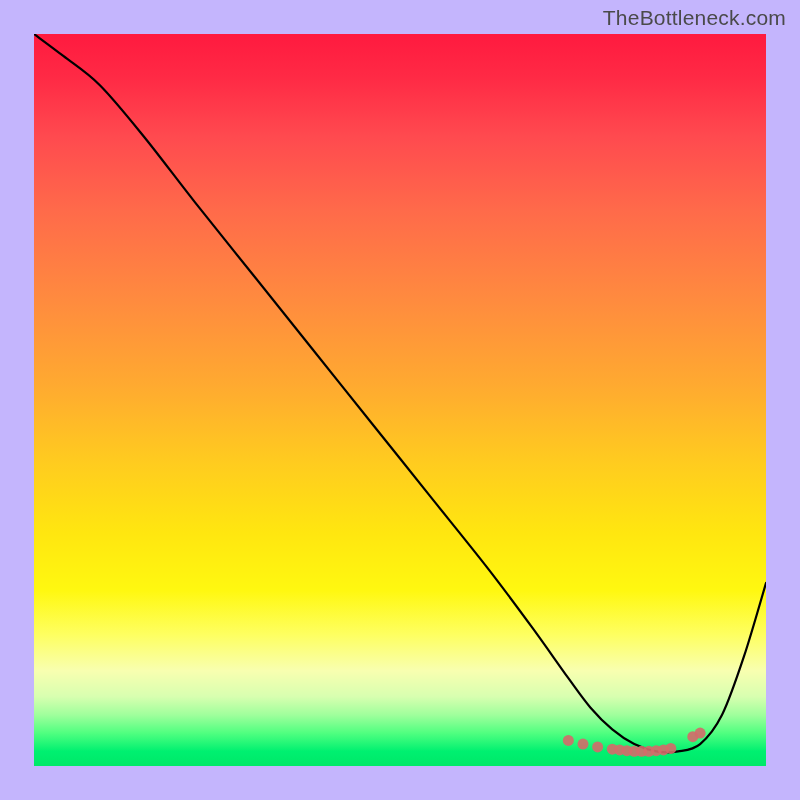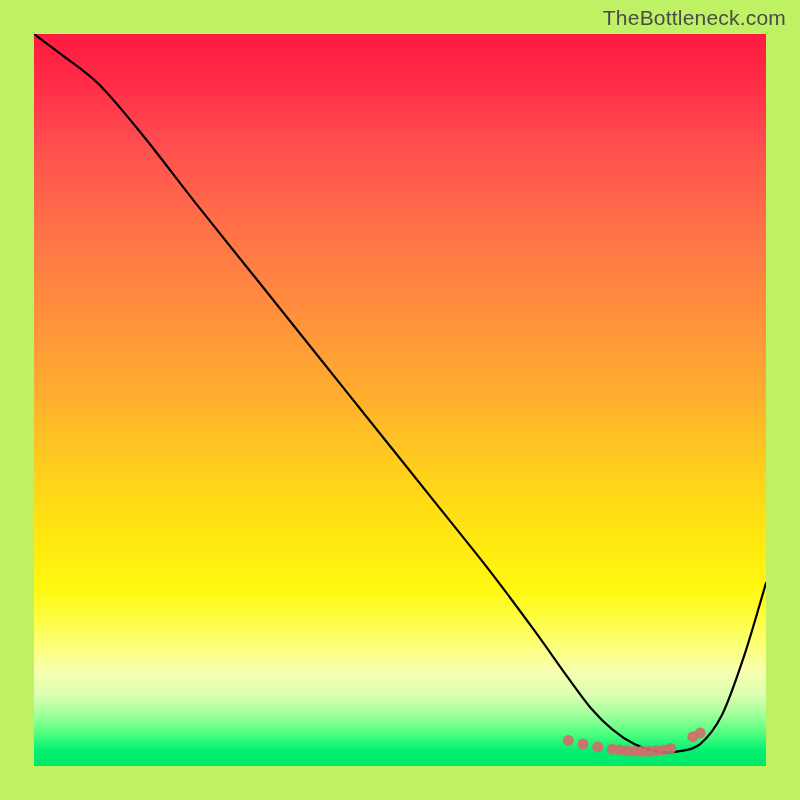--- a/index.html
+++ b/index.html
@@ -1,21 +1,21 @@
 <!DOCTYPE html>
 <html><head>
 <meta charset="utf-8">
 <style>
   * { margin: 0; padding: 0; box-sizing: border-box; }
   html, body { width: 800px; height: 800px; background: #000; overflow: hidden; }
   .frame {
     position: relative;
     width: 800px;
     height: 800px;
-    background: #bef264;
+    background: #c4b5fd;
   }
   .watermark {
     position: absolute;
     top: 6px;
     right: 14px;
     color: #4a4a4a;
     font-family: Arial, Helvetica, sans-serif;
     font-size: 21px;
     letter-spacing: 0.2px;
     font-weight: 400;

